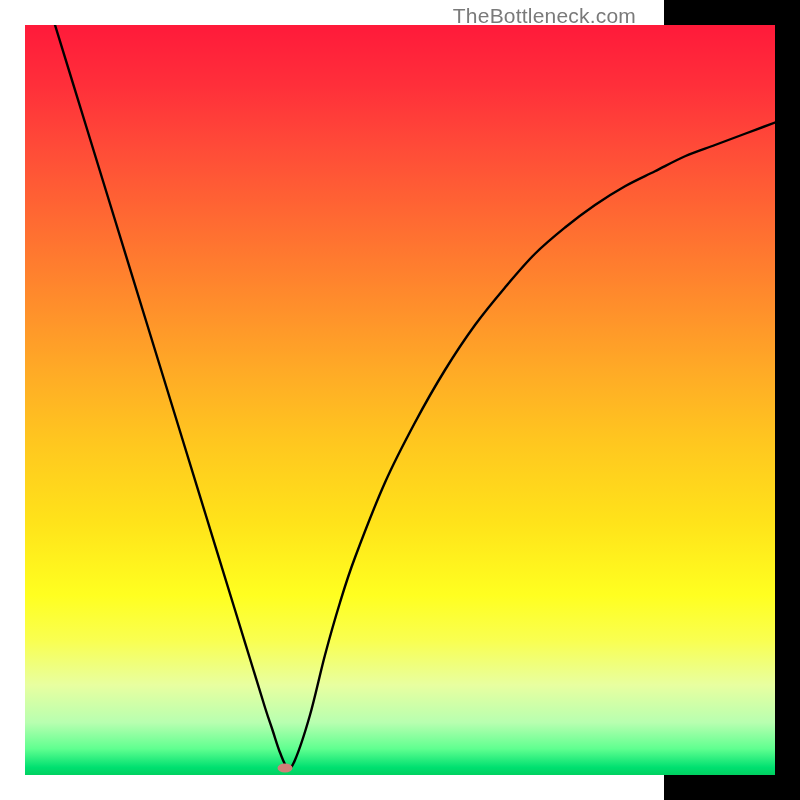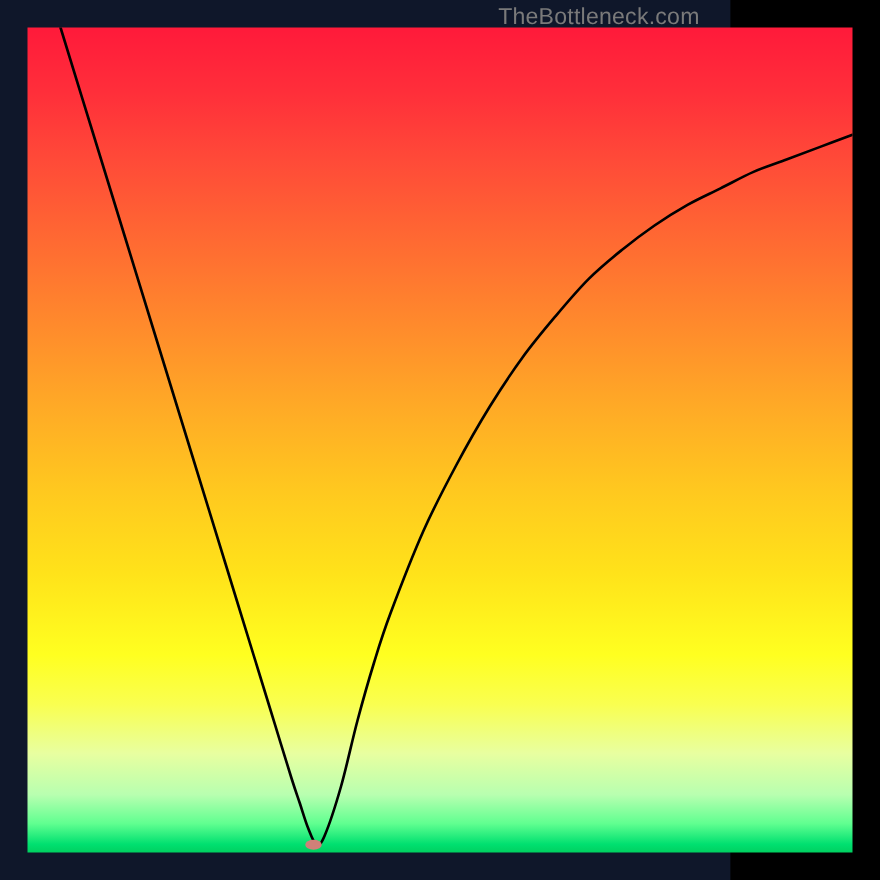--- a/index.html
+++ b/index.html
@@ -1,21 +1,21 @@
 <!DOCTYPE html>
 <html><head>
 <meta charset="utf-8">
 <style>
   * { margin: 0; padding: 0; box-sizing: border-box; }
   html, body { width: 800px; height: 800px; overflow: hidden; background: #000; }
   .frame {
     position: relative;
     width: 664px;
     height: 800px;
-    background: #0f172a;
+    background: #ffffff;
   }
   .plot-area {
     position: absolute;
     left: 25px;
     top: 25px;
     width: 750px;
     height: 750px;
     background: linear-gradient(to bottom,
       #ff1a3a 0%,
       #ff2f3a 8%,

